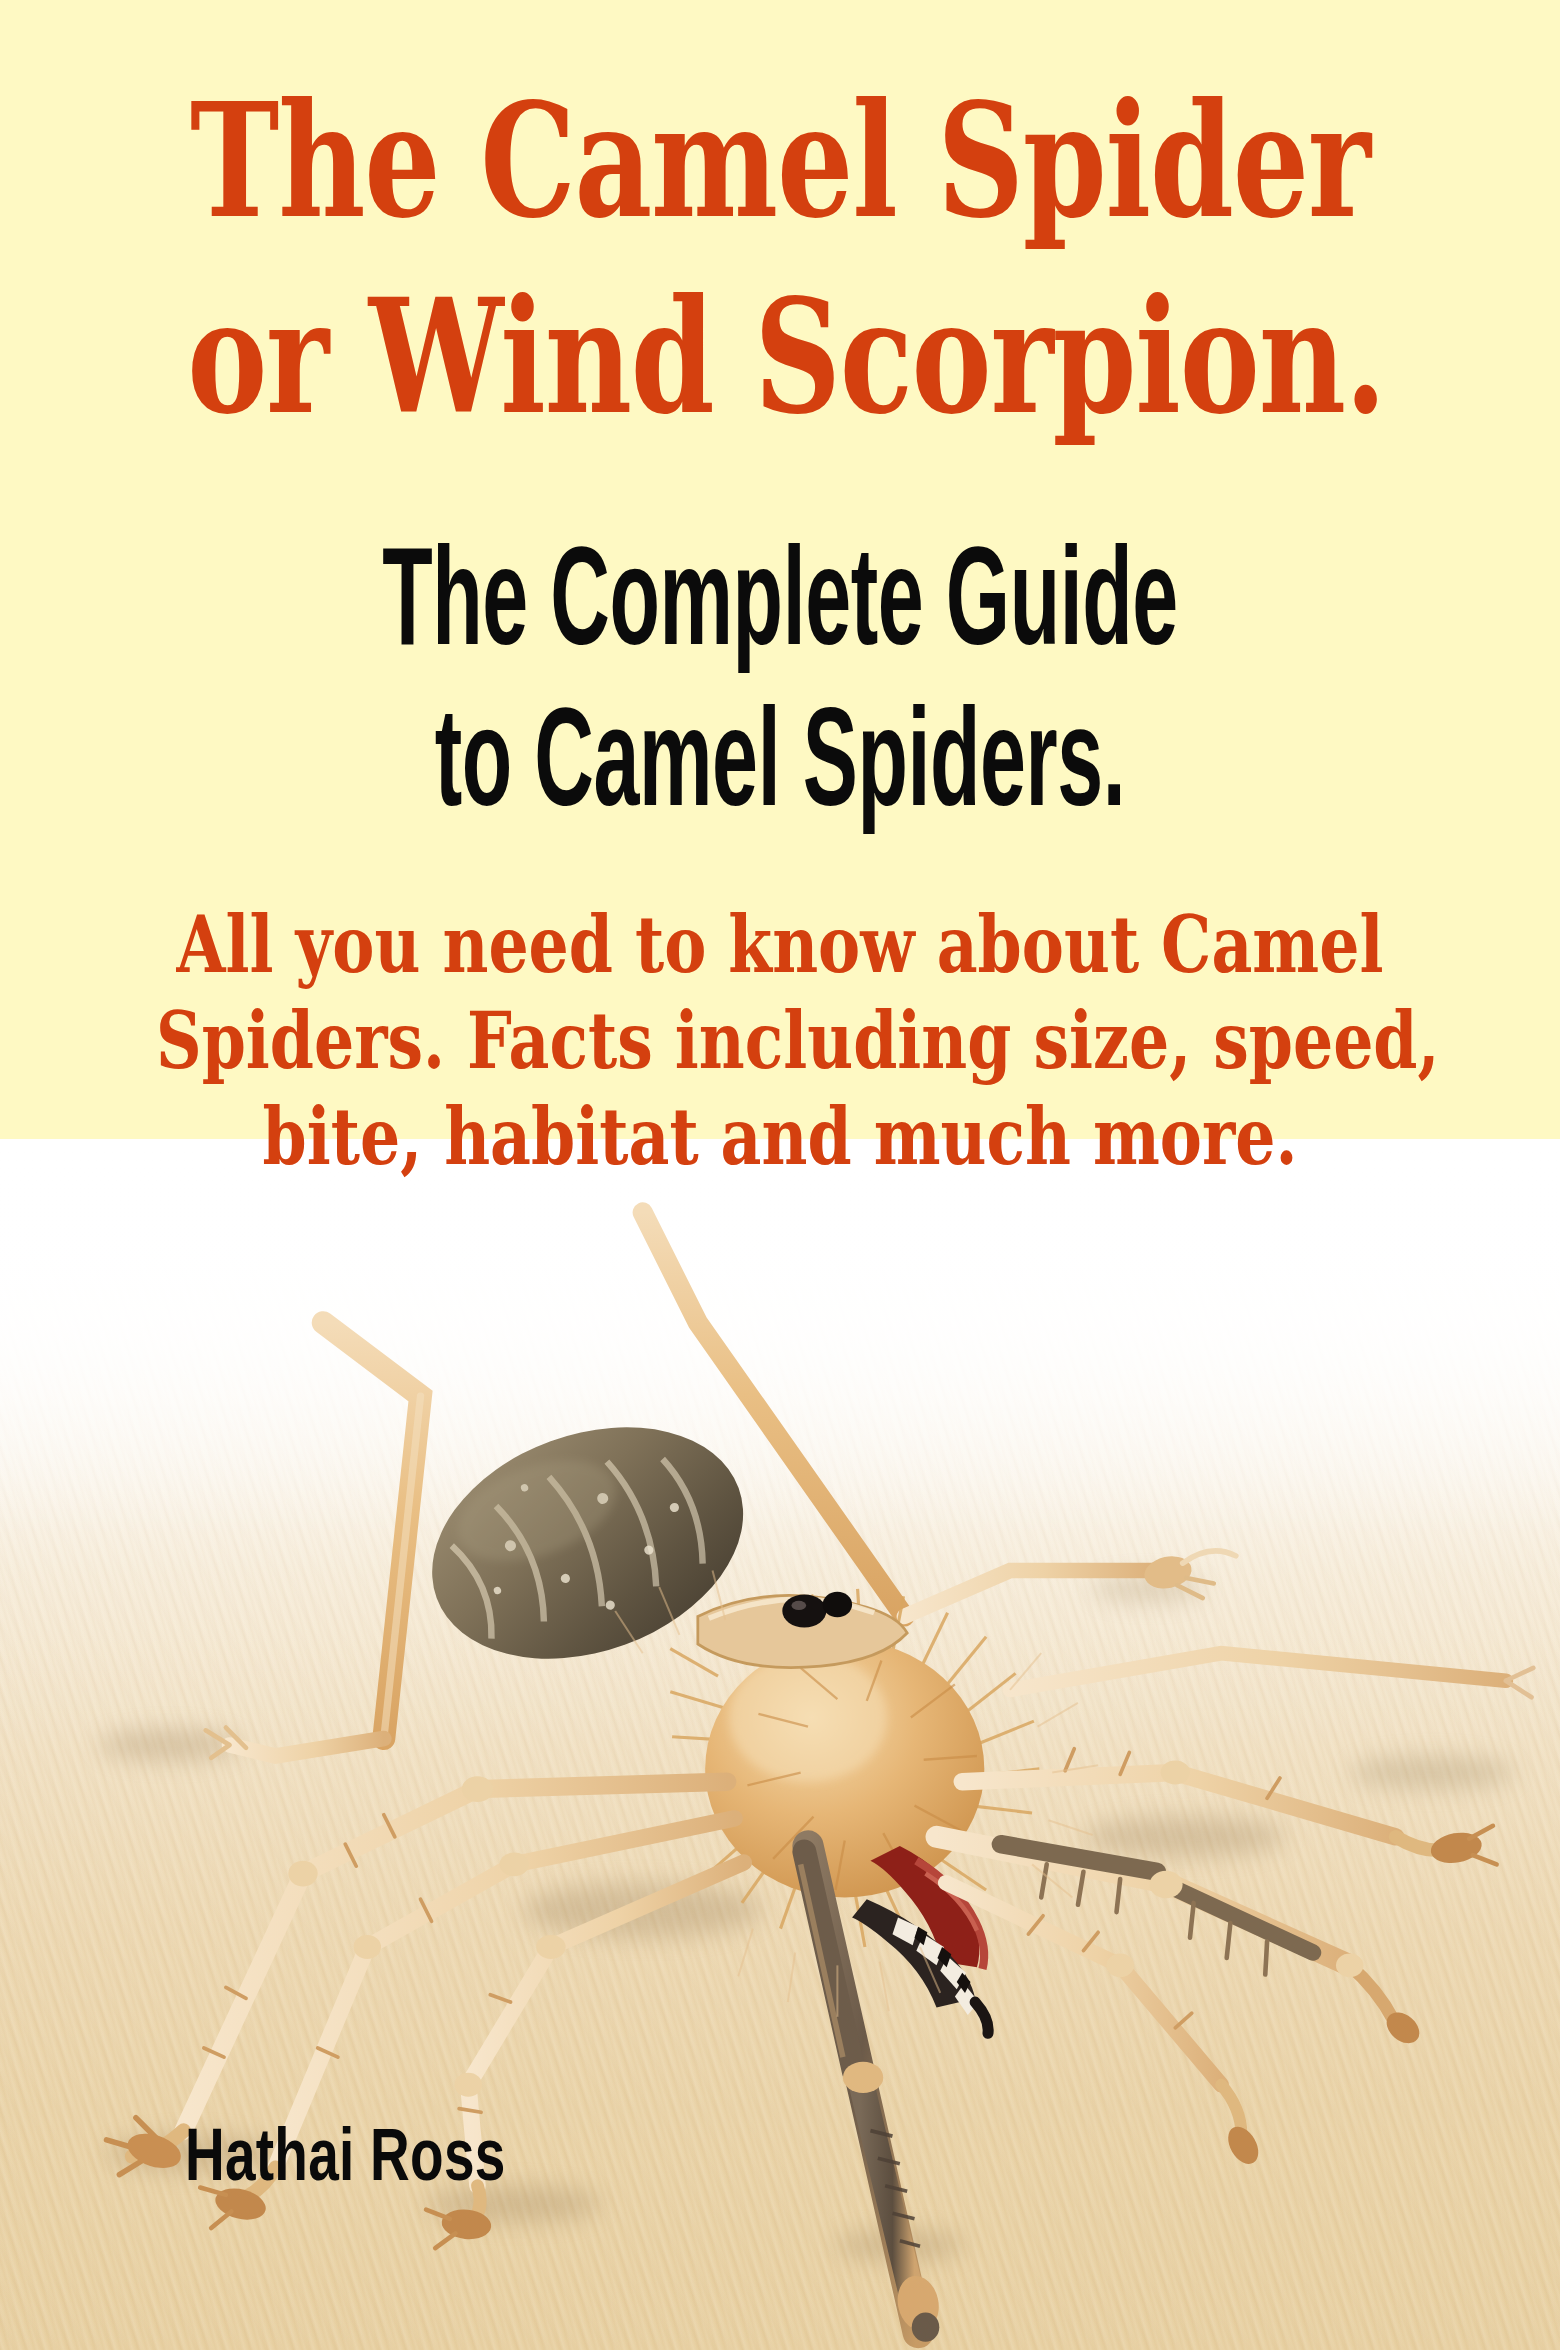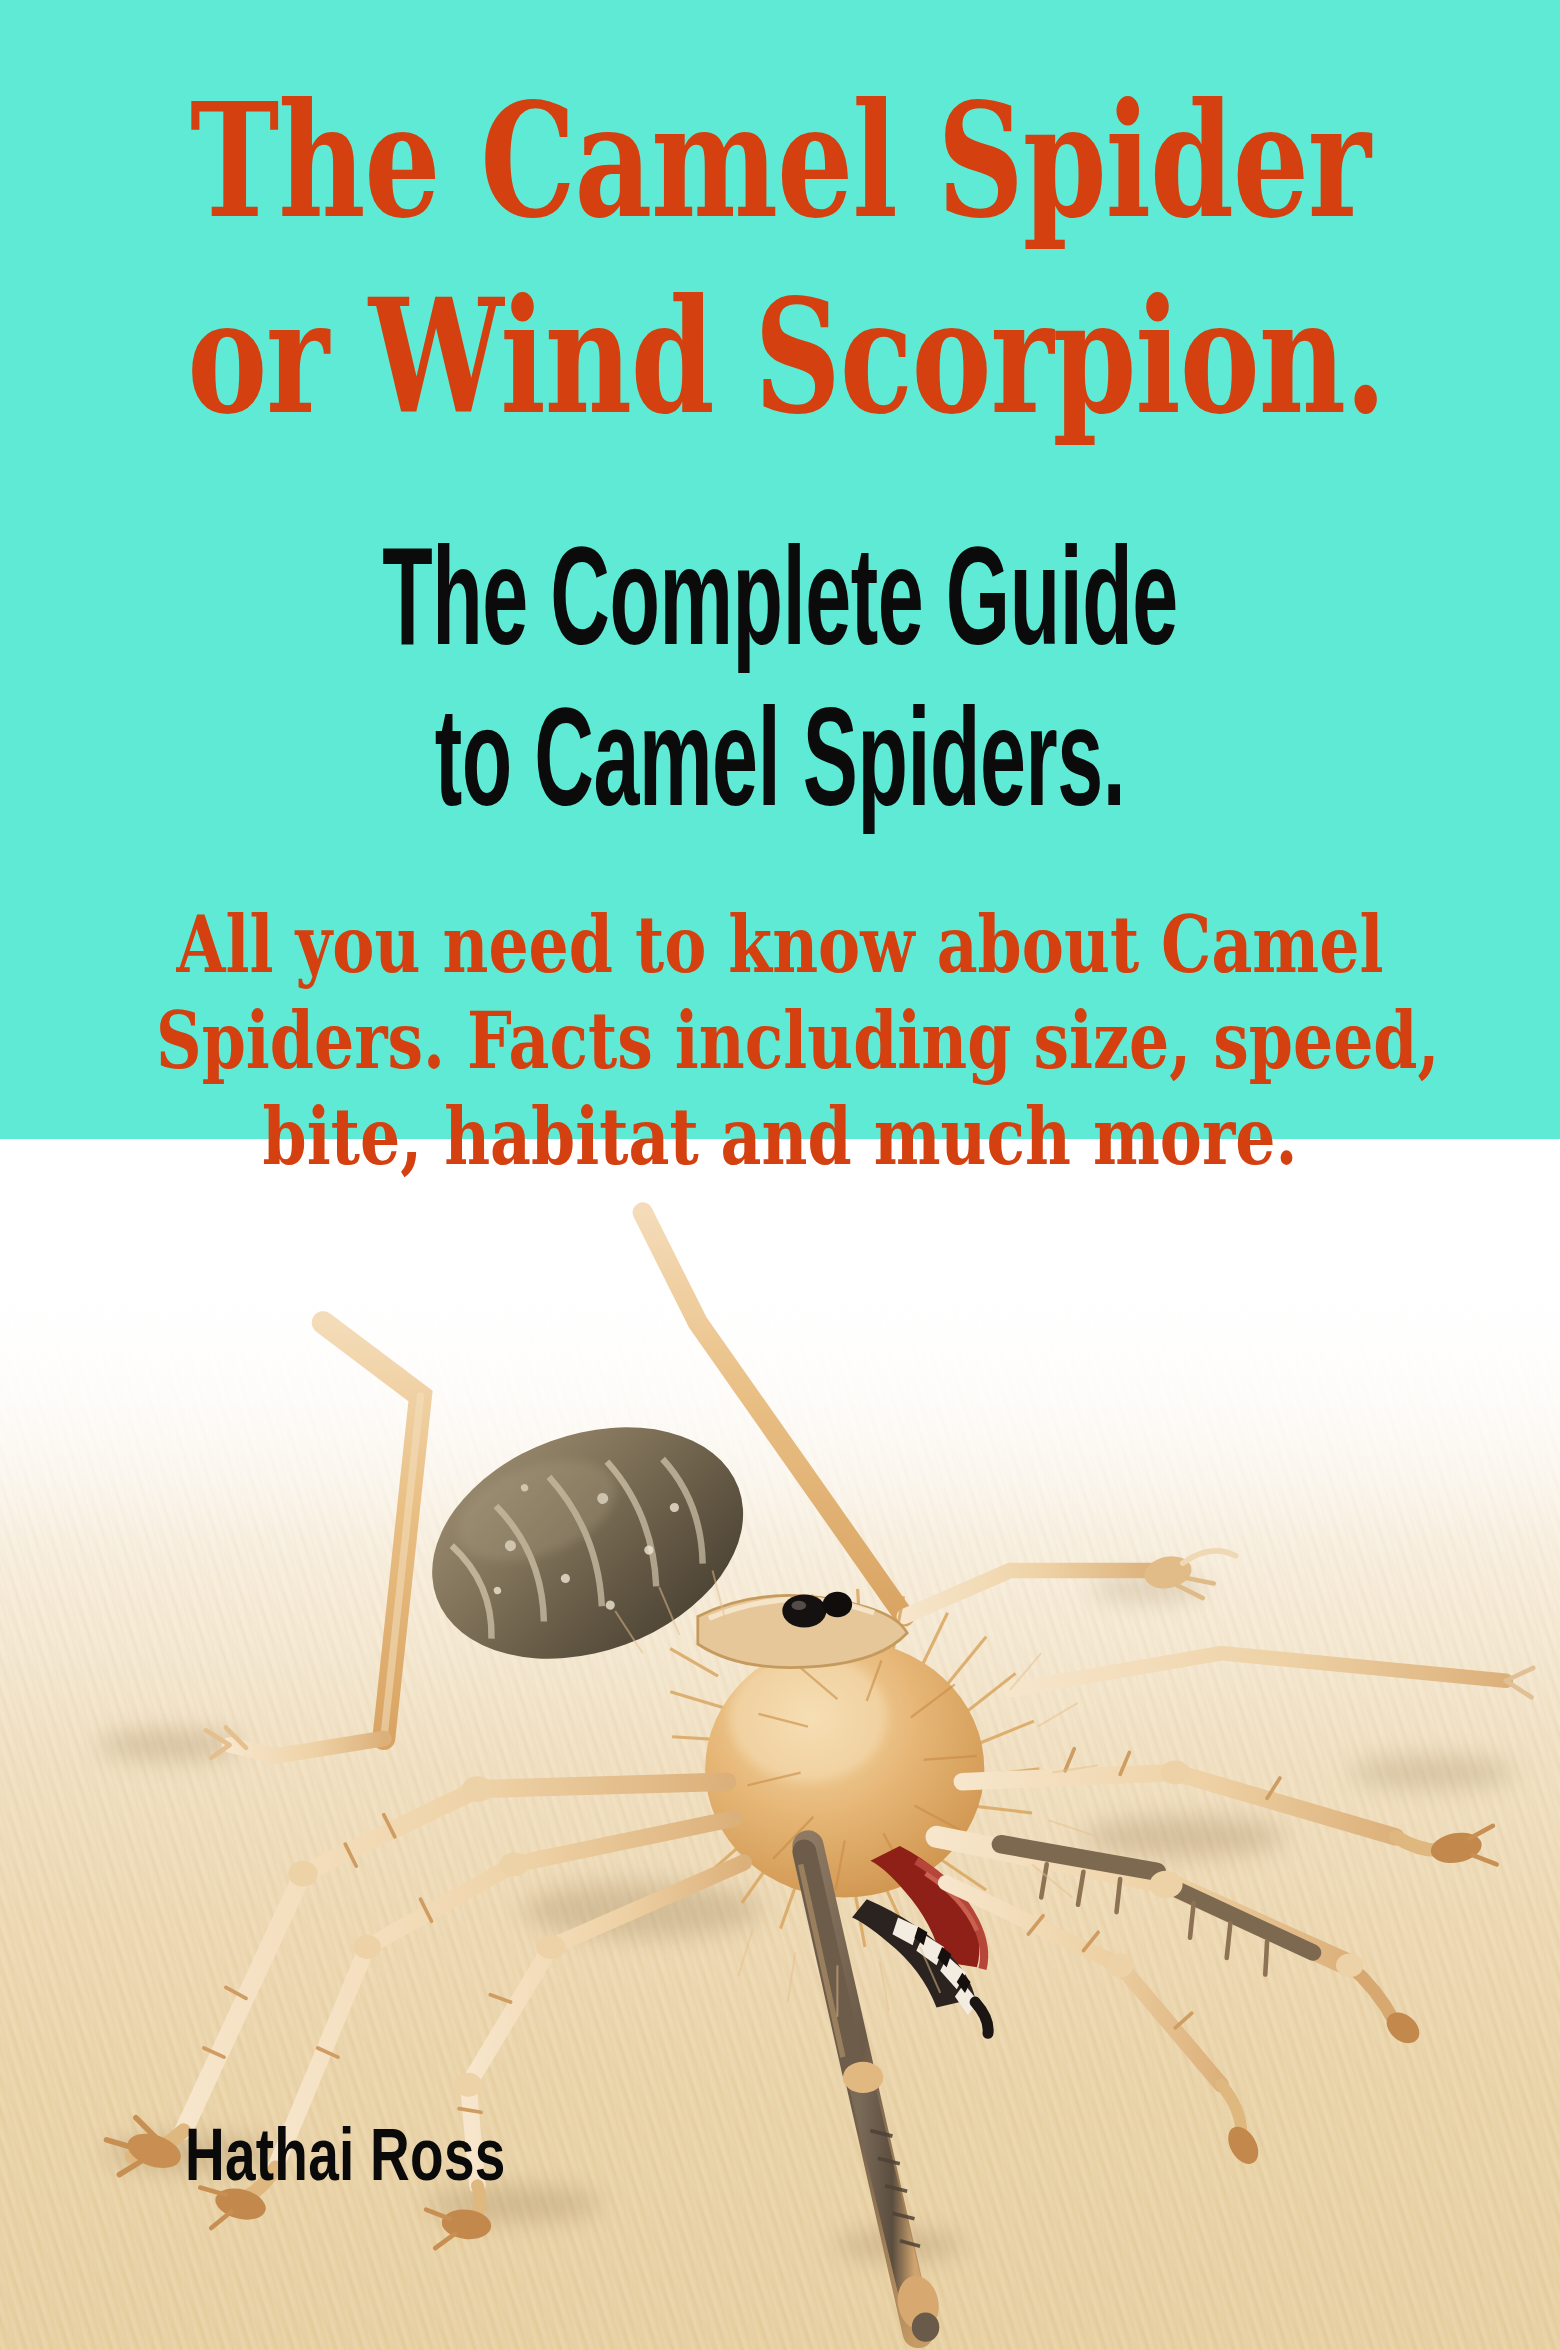--- a/index.html
+++ b/index.html
@@ -5,21 +5,21 @@
   * { margin:0; padding:0; box-sizing:border-box; }
   html, body {
     width:1560px; height:2351px;
     background:#ffffff;
     font-family:"Liberation Sans", sans-serif;
     overflow:hidden;
   }
   #cover {
     position:relative;
     width:1560px; height:2351px;
-    background:#5eead4;
+    background:#fef9c3;
     overflow:hidden;
   }
 
   
   .photo {
     position:absolute;
     left:0; top:1139px;
     width:1560px; height:1212px;
     overflow:hidden;
   }

